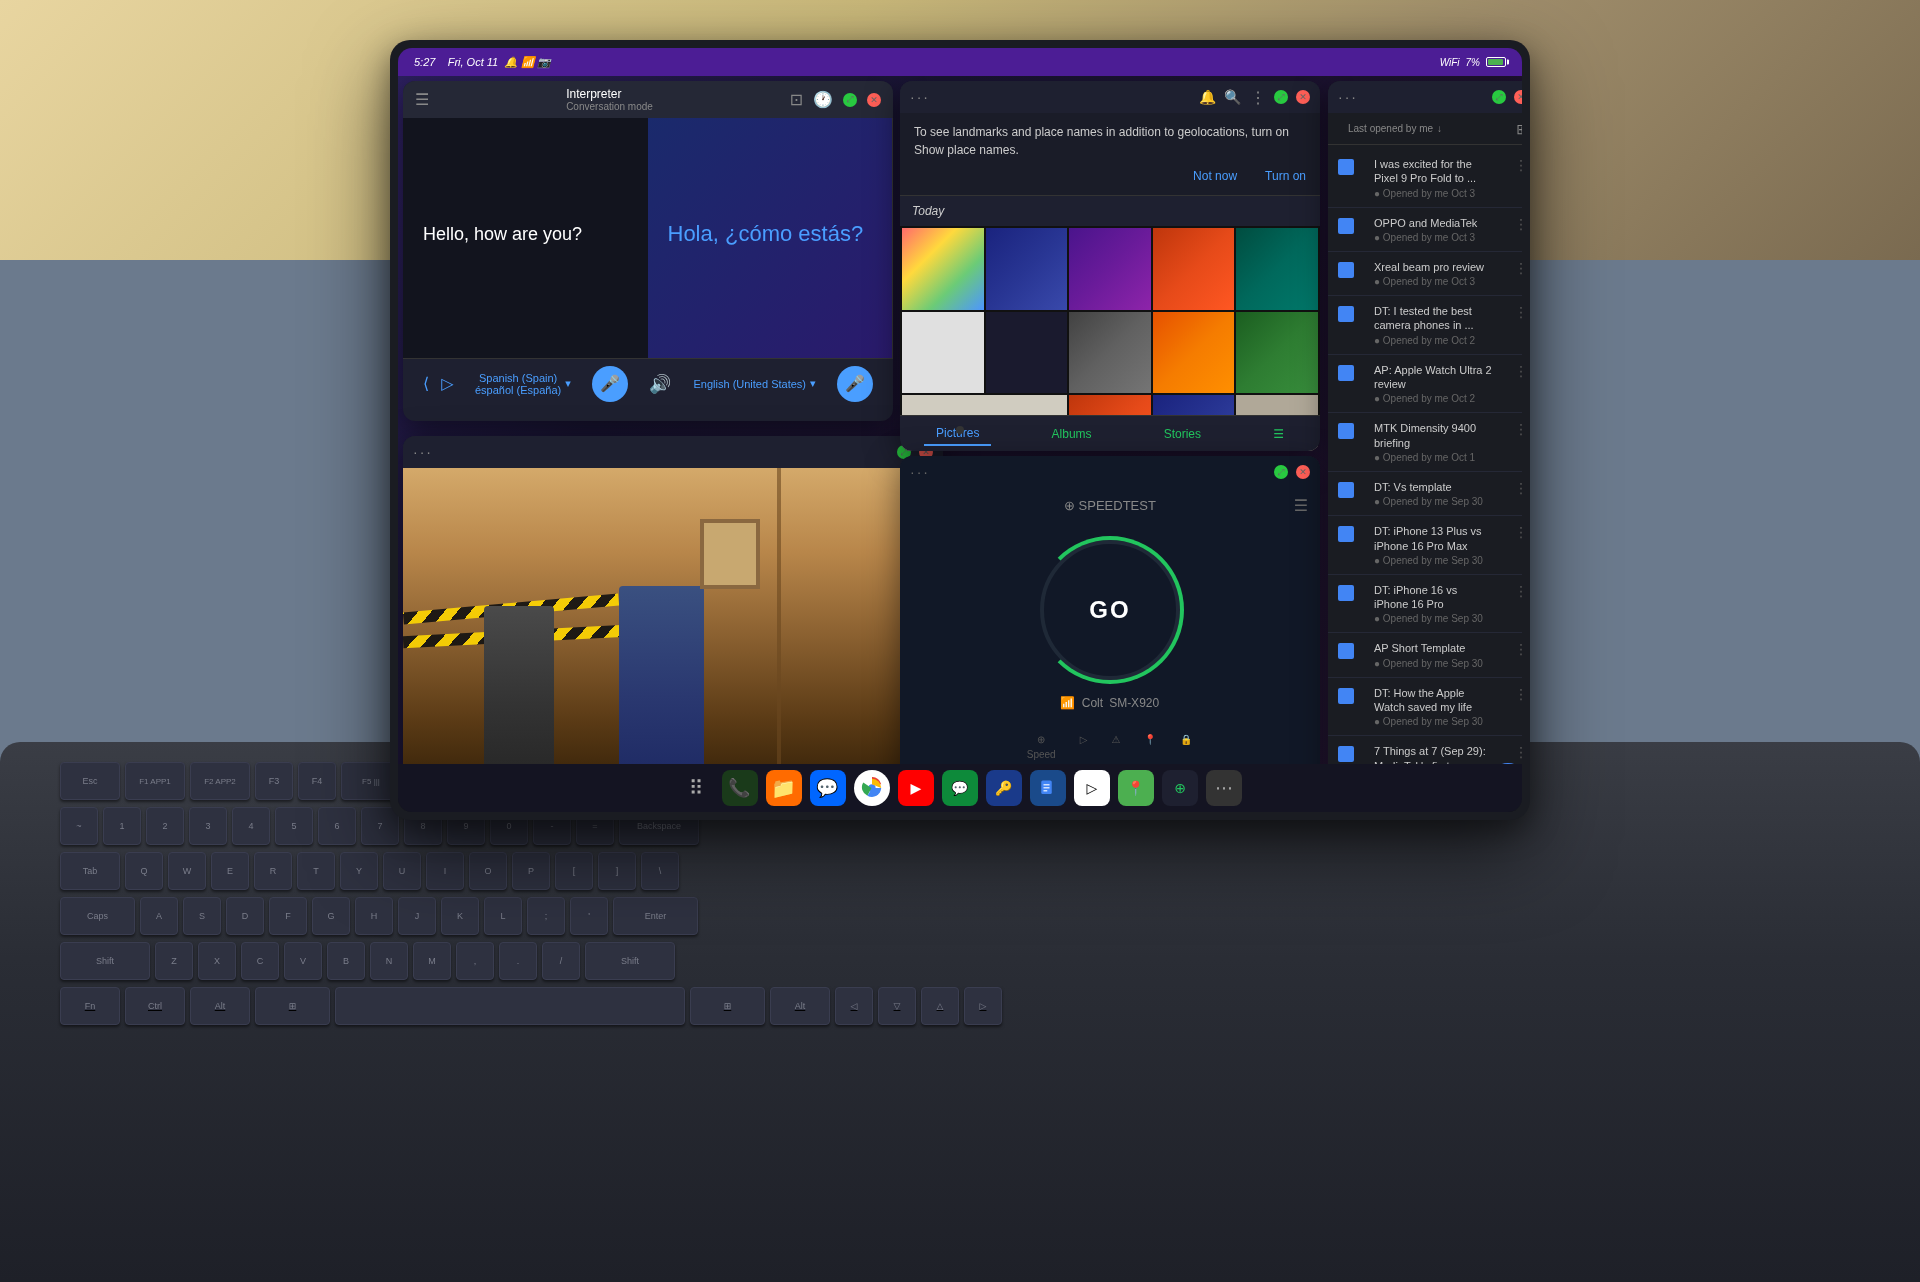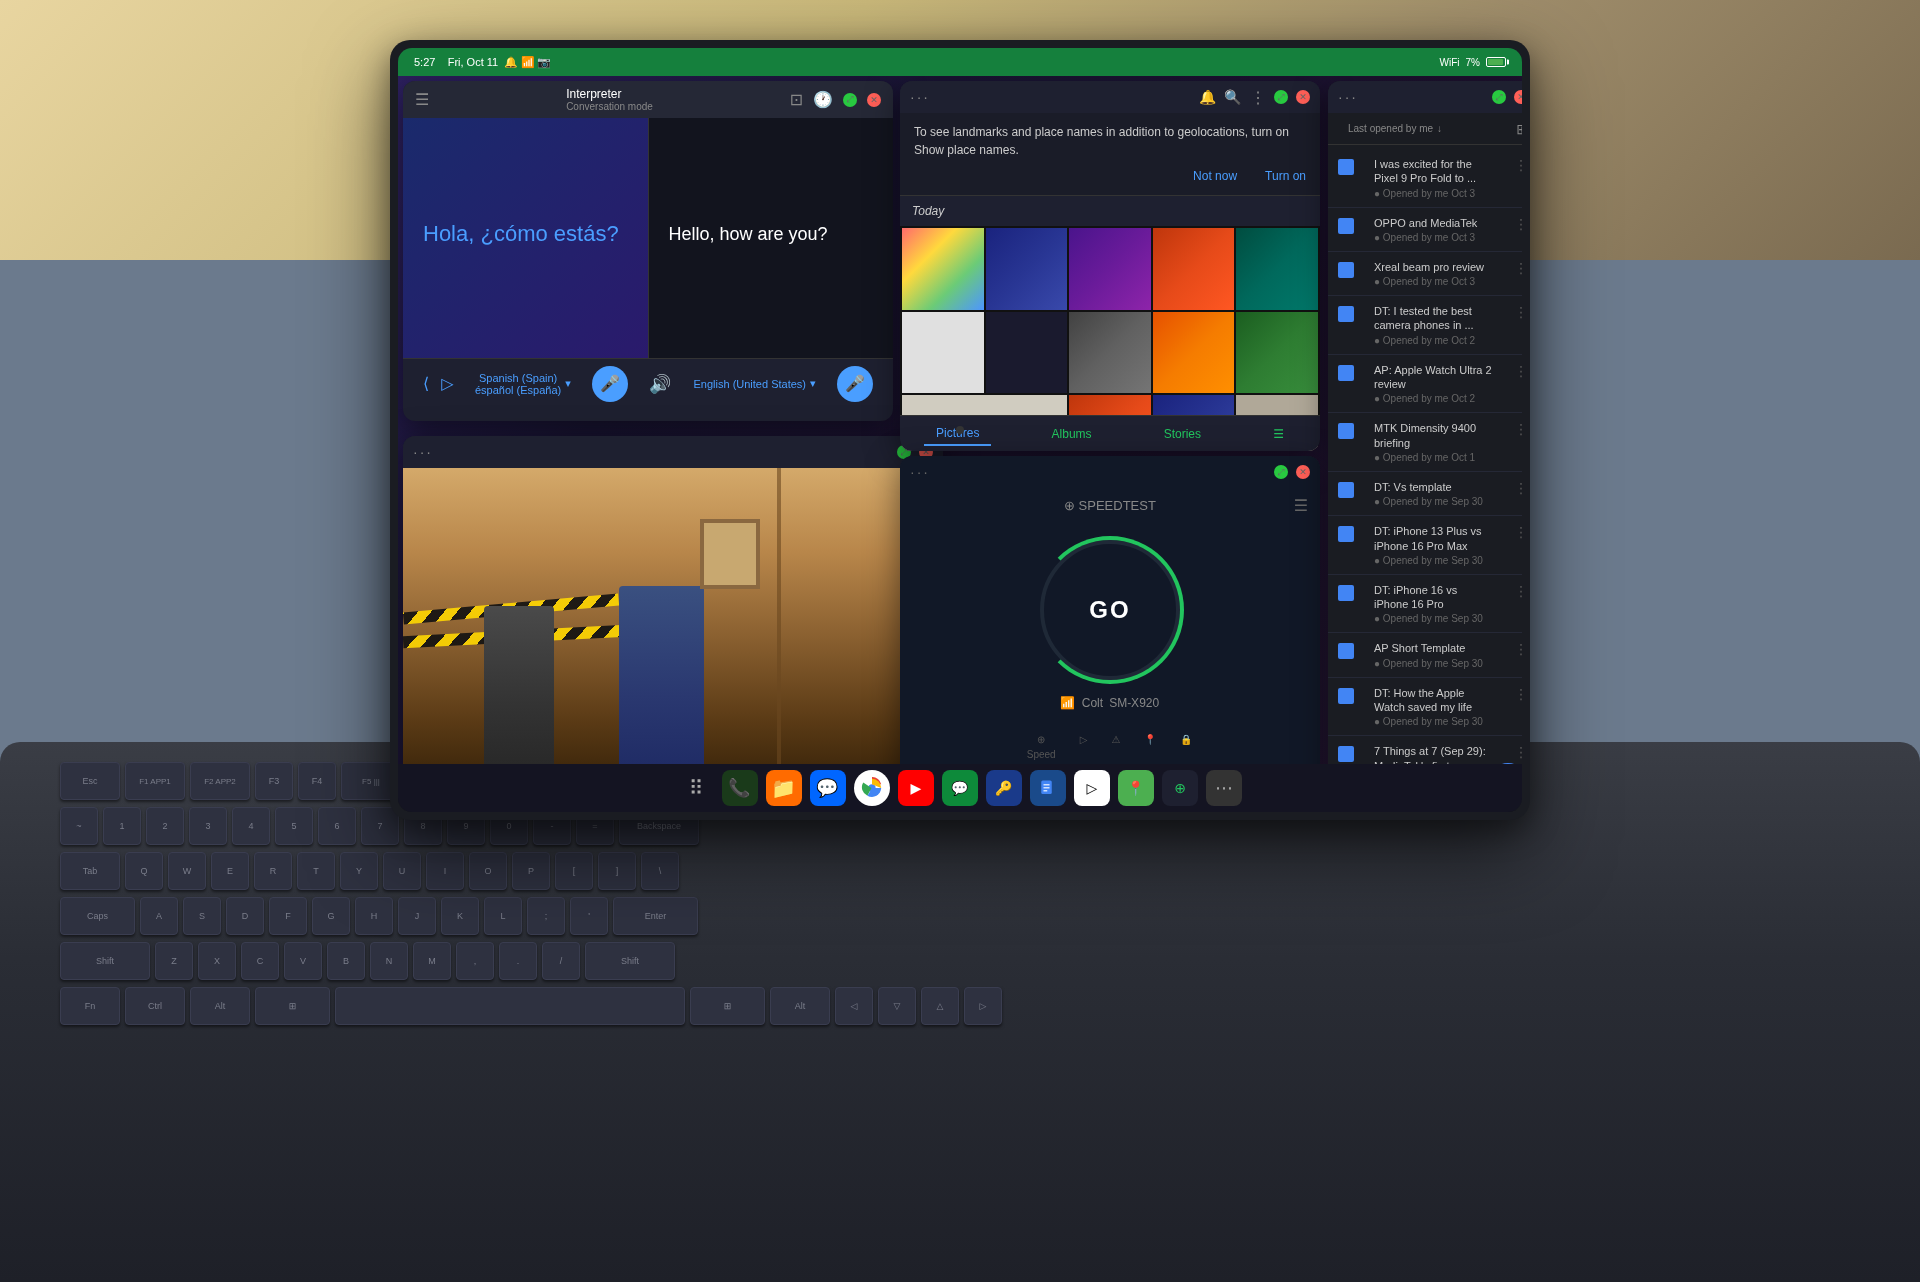--- a/index.html
+++ b/index.html
@@ -49,26 +49,27 @@
       background: #1a1c22;
       border-radius: 14px;
       overflow: hidden;
     }
 
     
     .status-bar {
       position: absolute;
       top: 0; left: 0; right: 0;
       height: 28px;
-      background: #15803d;
+      background: #4c1d95;
       display: flex;
       align-items: center;
       justify-content: space-between;
       padding: 0 16px;
       z-index: 100;
+      font-style: italic;
     }
 
     .status-left {
       color: #ffffff;
       font-size: 11px;
       font-weight: 500;
     }
 
     .status-right {
       display: flex;
@@ -746,21 +747,21 @@
       <div class="k">V</div>
       <div class="k">B</div>
       <div class="k">N</div>
       <div class="k">M</div>
       <div class="k">,</div>
       <div class="k">.</div>
       <div class="k">/</div>
       <div class="k w4">Shift</div>
     </div>
 
-    <div style="display:flex; gap:5px; align-items:flex-start;">
+    <div style="display:flex; gap:5px; align-items:flex-start;text-decoration:underline;">
       <div class="k w2" style="font-size:9px;">Fn</div>
       <div class="k w2" style="font-size:9px;">Ctrl</div>
       <div class="k w2" style="font-size:9px;">Alt</div>
       <div class="k w3">⊞</div>
       <div class="k space-key"></div>
       <div class="k w3">⊞</div>
       <div class="k w2" style="font-size:9px;">Alt</div>
       <div class="k">◁</div>
       <div class="k">▽</div>
       <div class="k">△</div>
@@ -799,25 +800,25 @@
             <div class="win-subtitle">Conversation mode</div>
           </div>
           <div style="display:flex; gap:10px; align-items:center;">
             <span style="color:#888;">⊡</span>
             <span style="color:#888;">🕐</span>
             <div class="win-btn max">⤢</div>
             <div class="win-btn close">✕</div>
           </div>
         </div>
         <div class="interpreter-body">
+          <div class="lang-panel right">
+            <div class="lang-text right">Hello, how are you?</div>
+          </div>
           <div class="lang-panel left">
             <div class="lang-text">Hola, ¿cómo estás?</div>
-          </div>
-          <div class="lang-panel right">
-            <div class="lang-text right">Hello, how are you?</div>
           </div>
         </div>
         <div class="interpreter-footer">
           <div style="display:flex; align-items:center; gap:12px;">
             <span style="color:#4a9eff; font-size:16px;">⟨</span>
             <span style="color:#4a9eff; font-size:16px;">▷</span>
           </div>
           <div class="lang-selector">
             <span style="white-space:pre-line; text-align:center;">Spanish (Spain)
 éspañol (España)</span>

